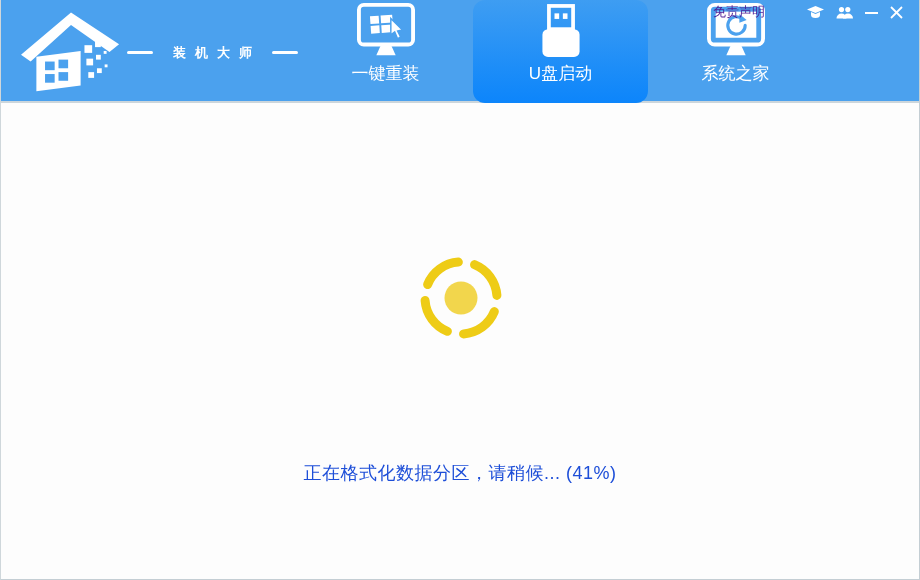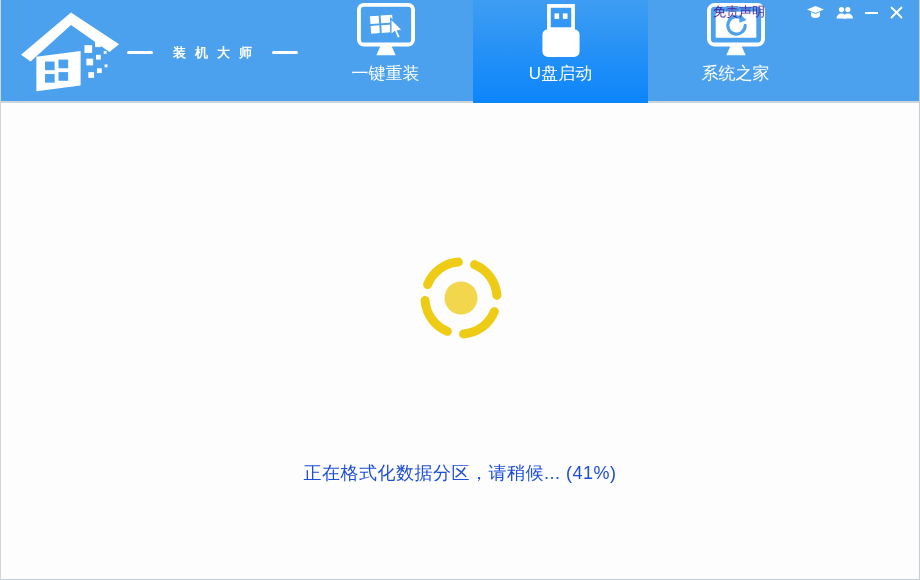--- a/index.html
+++ b/index.html
@@ -76,20 +76,21 @@
     flex-direction: column;
     align-items: center;
     justify-content: flex-end;
     padding-bottom: 19px;
     gap: 4px;
     color: #fff;
     cursor: pointer;
   }
   .tab.active {
     background: linear-gradient(180deg, #3e9df2 0%, #0c85fb 100%);
+    border-radius: 12px;
   }
   .tab-label { font-size: 17px; line-height: 20px; }
   .tab-icon { height: 58px; display: flex; align-items: flex-end; }
   
   .top-controls {
     position: absolute;
     top: 3px;
     right: 16px;
     display: flex;
     align-items: center;

